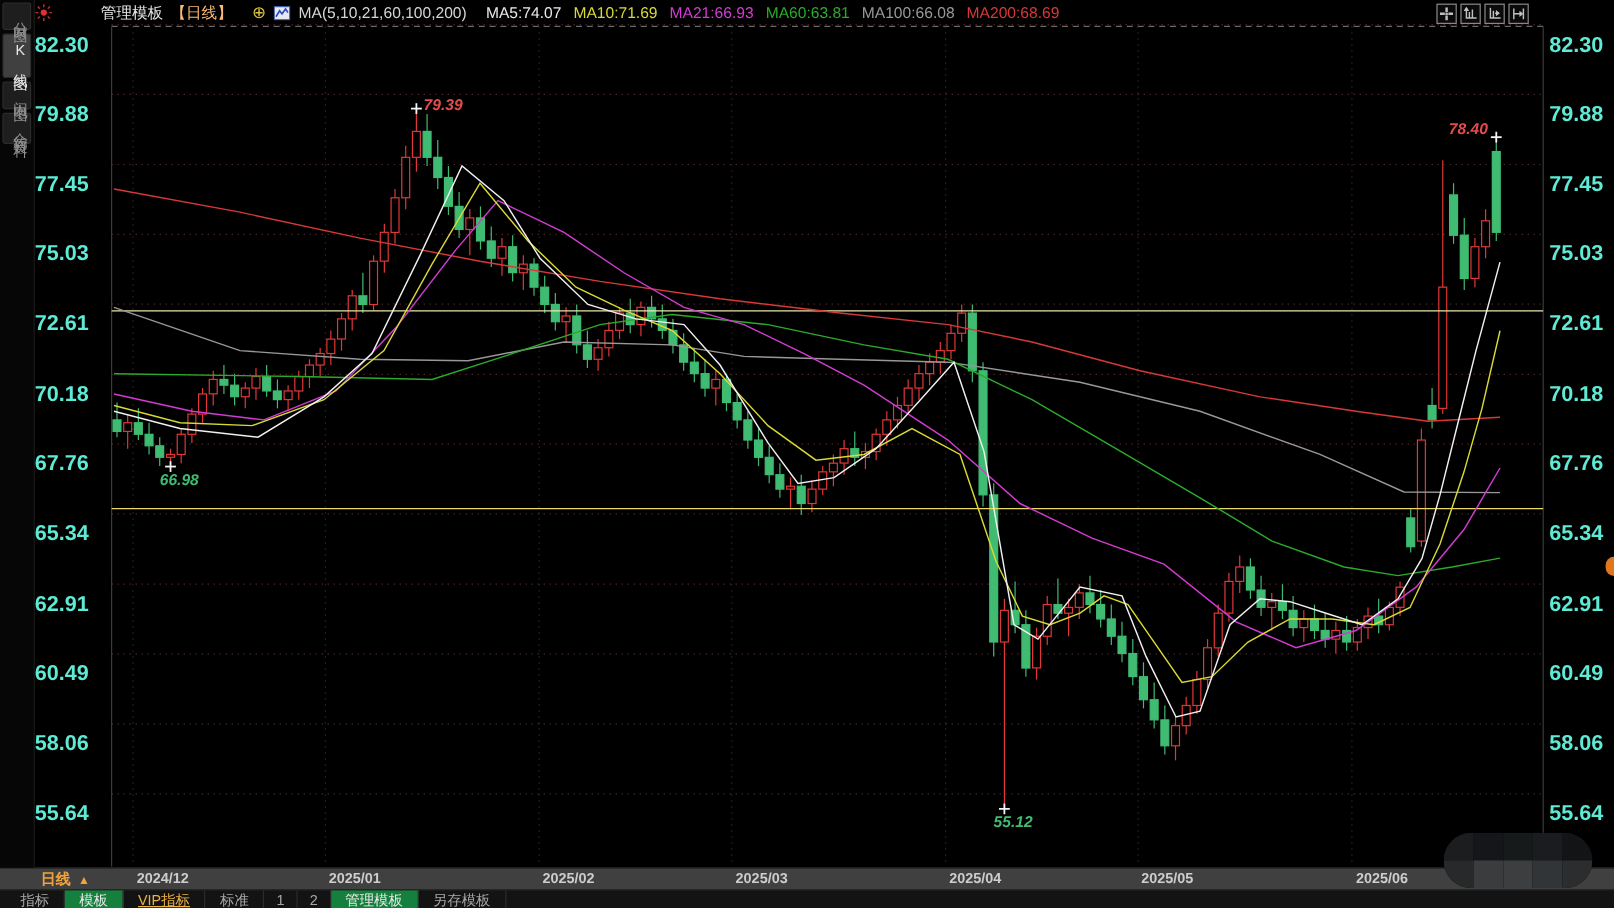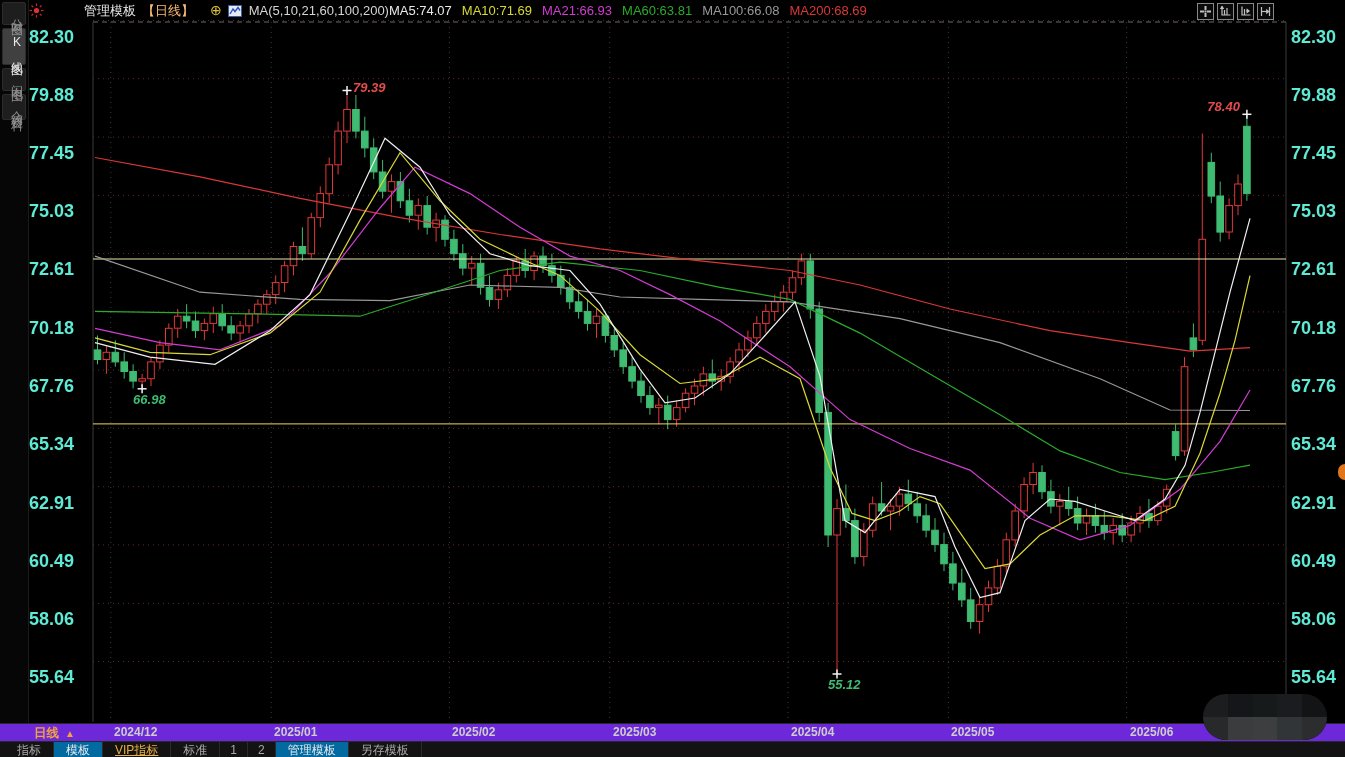--- a/index.html
+++ b/index.html
@@ -13,43 +13,43 @@
             border:1px solid #2c2c2c;border-radius:2px;font-size:12px;letter-spacing:3px;cursor:pointer;}
   .side-tab.active{background:#404040;color:#e8e8e8;}
   
   .burst{position:absolute;left:29px;top:3px;width:15px;height:15px;z-index:7;}
   .header{position:absolute;left:84px;top:0;height:21px;line-height:21px;white-space:nowrap;
           font-size:13px;z-index:5;}
   .header .sym{color:#e9e9e9;margin-right:6px;}
   .header .per{color:#fdba74;margin-right:16px;}
   .header .oplus{color:#d9c23a;font-size:14px;margin-right:6px;cursor:pointer;}
   .header .mini{display:inline-block;vertical-align:-2px;margin-right:7px;cursor:pointer;}
-  .header .matitle{color:#d5d5d5;margin-right:0;}
+  .header .matitle{color:#d5d5d5;margin-right:16px;}
   .header .maval{margin-right:10px;font-weight:400;}
   .hicons{position:absolute;top:3px;right:71px;display:flex;gap:3px;z-index:7;}
   .hicon{width:15px;height:15px;border:1px solid #888;background:#0a0a0a;display:flex;
          align-items:center;justify-content:center;cursor:pointer;}
   
   .ylab{position:absolute;font-size:18px;font-weight:700;color:#5eead4;z-index:3;width:48px;margin-top:14px;}
   .ylab.l{left:26px;text-align:right;}
   .ylab.r{left:1291px;text-align:left;}
   
   .chartwrap{position:absolute;left:0;top:0;width:1122px;height:723px;z-index:1;font-style:italic;}
   
-  .daterow{position:absolute;left:0;top:723px;width:1345px;height:17px;background:#6d28d9;
+  .daterow{position:absolute;left:0;top:723px;width:1345px;height:17px;background:#404040;
            border-top:1px solid #272727;border-bottom:1px solid #272727;z-index:4;}
   .perbox{position:absolute;left:34px;top:1px;color:#f2a43c;font-size:12.5px;font-weight:700;cursor:pointer;}
   .perbox .arr{font-size:10px;margin-left:6px;}
   .month{position:absolute;top:1px;color:#cdcdcd;font-size:12px;font-weight:700;}
   
   .toolbar{position:absolute;left:0;top:741px;width:1345px;height:16px;background:#131313;
            border-top:1px solid #2a2a2a;display:flex;align-items:stretch;z-index:4;font-size:12px;}
   .tb{padding:0 12px;line-height:16px;color:#a8a8a8;border-right:1px solid #2b2b2b;cursor:pointer;}
   .tb.first{margin-left:5px;text-align:center;}
-  .tb.boxed{background:#0369a1;color:#e9e9e9;}
+  .tb.boxed{background:#15803d;color:#e9e9e9;}
   .tb.vip{color:#eab042;text-decoration:underline;}
   .tb.num{padding:0 10px;}
   
   .mosaic{position:absolute;left:1203px;top:694px;width:124px;height:46px;border-radius:23px;
           overflow:hidden;z-index:10;display:grid;grid-template-columns:repeat(5,1fr);
           grid-template-rows:1fr 1fr;background:#0a0a0a;}
   .mosaic div{width:100%;height:100%;}
   .edgelogo{position:absolute;left:1338px;top:464px;width:8px;height:16px;background:#e0761c;
             border-radius:7px 0 0 7px;z-index:10;}
 </style>

